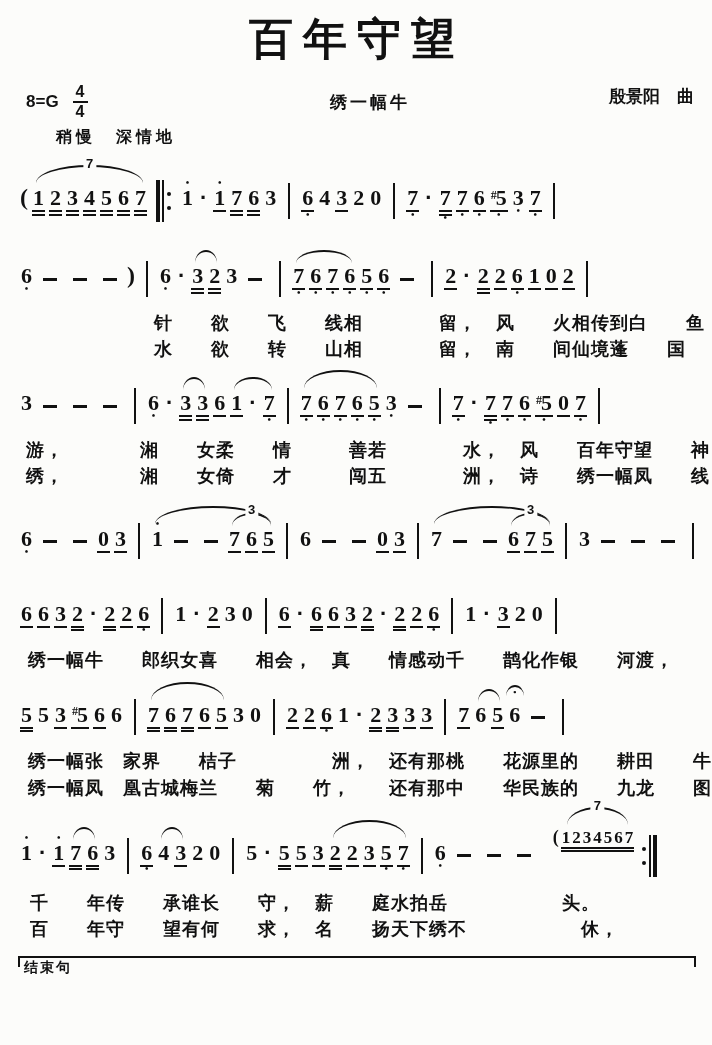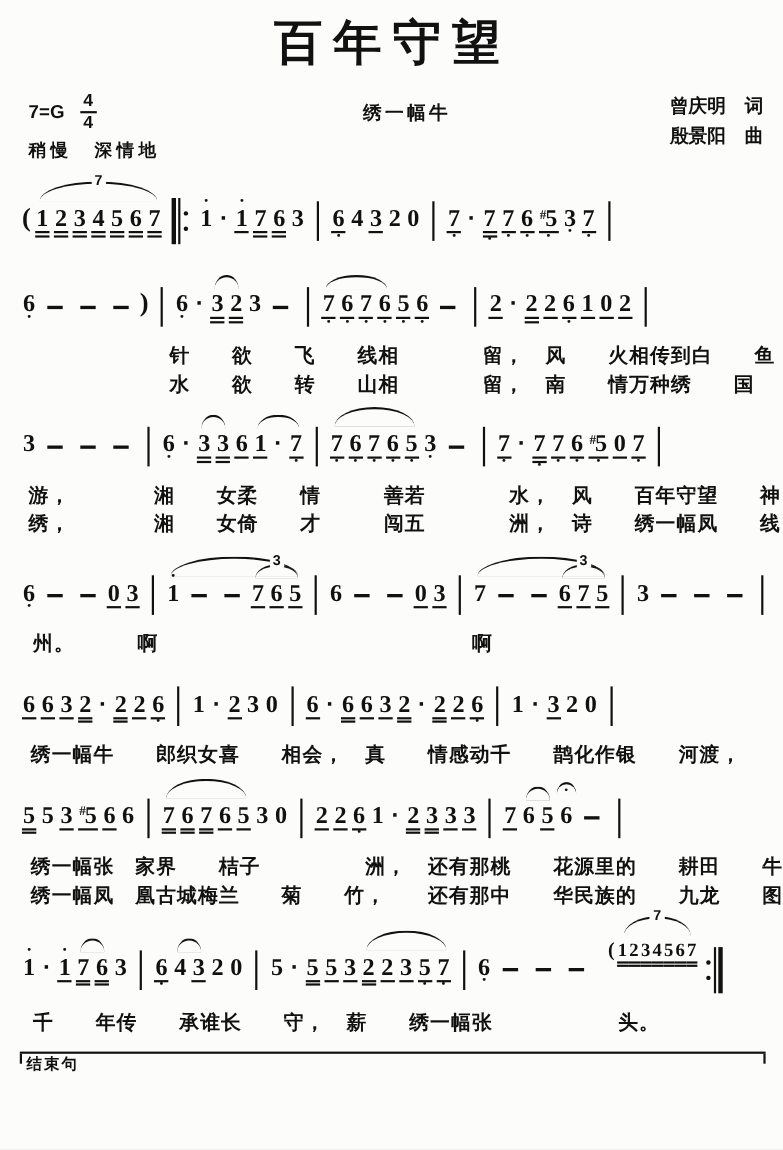--- a/index.html
+++ b/index.html
@@ -12,21 +12,21 @@
   h1.title{
     text-align:center;font-size:44px;font-weight:900;letter-spacing:10px;
     margin:4px 0 14px 0;font-family:"Liberation Sans","DejaVu Sans",sans-serif;
   }
   .hdr{display:flex;justify-content:space-between;align-items:flex-start;margin-bottom:2px;}
   .hdr-left{width:200px;font-weight:700;font-size:17px;}
   .keyrow{display:flex;align-items:center;gap:14px;margin-left:10px;}
   .meter{display:inline-flex;flex-direction:column;align-items:center;line-height:1;font-size:16px;font-weight:700;}
   .meter i{font-style:normal;padding:1px 3px;}
   .meter i.mt{border-bottom:2px solid #111;}
-  .tempo{margin-top:6px;margin-left:10px;font-size:16px;letter-spacing:4px;}
+  .tempo{margin-top:6px;font-size:16px;letter-spacing:4px;text-align:center;}
   .hdr-mid{flex:1;text-align:center;font-weight:700;font-size:17px;padding-top:8px;letter-spacing:3px;}
   .hdr-right{width:170px;text-align:right;font-weight:700;font-size:17px;line-height:1.6;padding-right:4px;}
   
   .row{white-space:nowrap;padding:26px 0 13px 2px;line-height:1;}
   .row.first{padding-top:30px;}
   .row.tall{padding-top:34px;}
   .note{position:relative;display:inline-block;margin:0 3px;font-weight:700;font-family:"Liberation Serif","DejaVu Serif",serif;}
   .dgt{font-size:22px;letter-spacing:0;}
   .sharp{font-size:12px;vertical-align:super;margin-right:-1px;font-weight:700;}
   .ul{position:absolute;left:-1px;right:-1px;height:2px;background:#111;}
@@ -67,59 +67,57 @@
 </head>
 <body>
 
 <div class="page">
 
   <h1 class="title">百年守望</h1>
 
   <div class="hdr">
     <div class="hdr-left">
       <div class="keyrow">
-        <span>7=G</span>
+        <span>8=G</span>
         <span class="meter">
             <i class="mt">4</i>
             <i>4</i>
           </span>
       </div>
       <div class="tempo">稍慢　深情地</div>
     </div>
     <div class="hdr-mid">绣一幅牛</div>
     <div class="hdr-right">
-      <div>曾庆明　词</div>
       <div>殷景阳　曲</div>
     </div>
   </div>
 
   <div class="row first"><span class="paren">(</span><span class="grp wide"><span class="arc"></span><span class="glabel">7</span><span class="gin"><span class="note"><span class="dgt">1</span><span class="ul" style="bottom: -3px;"></span><span class="ul" style="bottom: -6.5px;"></span></span><span class="note"><span class="dgt">2</span><span class="ul" style="bottom: -3px;"></span><span class="ul" style="bottom: -6.5px;"></span></span><span class="note"><span class="dgt">3</span><span class="ul" style="bottom: -3px;"></span><span class="ul" style="bottom: -6.5px;"></span></span><span class="note"><span class="dgt">4</span><span class="ul" style="bottom: -3px;"></span><span class="ul" style="bottom: -6.5px;"></span></span><span class="note"><span class="dgt">5</span><span class="ul" style="bottom: -3px;"></span><span class="ul" style="bottom: -6.5px;"></span></span><span class="note"><span class="dgt">6</span><span class="ul" style="bottom: -3px;"></span><span class="ul" style="bottom: -6.5px;"></span></span><span class="note"><span class="dgt">7</span><span class="ul" style="bottom: -3px;"></span><span class="ul" style="bottom: -6.5px;"></span></span></span></span><span class="rep">
         <span class="thick"></span>
         <span class="thin"></span>
         <span class="dots">
           <i></i>
           <i></i>
         </span>
       </span><span class="note"><span class="dgt">1</span><span class="oct a">•</span></span><span class="ddot">·</span><span class="note"><span class="dgt">1</span><span class="ul" style="bottom: -3px;"></span><span class="oct a">•</span></span><span class="note"><span class="dgt">7</span><span class="ul" style="bottom: -3px;"></span><span class="ul" style="bottom: -6.5px;"></span></span><span class="note"><span class="dgt">6</span><span class="ul" style="bottom: -3px;"></span><span class="ul" style="bottom: -6.5px;"></span></span><span class="note"><span class="dgt">3</span></span><span class="bar"></span><span class="note"><span class="dgt">6</span><span class="ul" style="bottom: -3px;"></span><span class="oct" style="bottom: -10.5px;">•</span></span><span class="note"><span class="dgt">4</span></span><span class="note"><span class="dgt">3</span><span class="ul" style="bottom: -3px;"></span></span><span class="note"><span class="dgt">2</span></span><span class="note"><span class="dgt">0</span></span><span class="bar"></span><span class="note"><span class="dgt">7</span><span class="ul" style="bottom: -3px;"></span><span class="oct" style="bottom: -10.5px;">•</span></span><span class="ddot">·</span><span class="note"><span class="dgt">7</span><span class="ul" style="bottom: -3px;"></span><span class="ul" style="bottom: -6.5px;"></span><span class="oct" style="bottom: -14px;">•</span></span><span class="note"><span class="dgt">7</span><span class="ul" style="bottom: -3px;"></span><span class="oct" style="bottom: -10.5px;">•</span></span><span class="note"><span class="dgt">6</span><span class="ul" style="bottom: -3px;"></span><span class="oct" style="bottom: -10.5px;">•</span></span><span class="note"><span class="sharp">#</span><span class="dgt">5</span><span class="ul" style="bottom: -3px;"></span><span class="oct" style="bottom: -10.5px;">•</span></span><span class="note"><span class="dgt">3</span><span class="oct" style="bottom: -7px;">•</span></span><span class="note"><span class="dgt">7</span><span class="ul" style="bottom: -3px;"></span><span class="oct" style="bottom: -10.5px;">•</span></span><span class="bar"></span></div>
 
   <div>
     <div class="row"><span class="note"><span class="dgt">6</span><span class="oct" style="bottom: -7px;">•</span></span><span class="dash"></span><span class="dash"></span><span class="dash"></span><span class="paren">)</span><span class="bar"></span><span class="note"><span class="dgt">6</span><span class="oct" style="bottom: -7px;">•</span></span><span class="ddot">·</span><span class="grp"><span class="arc"></span><span class="gin"><span class="note"><span class="dgt">3</span><span class="ul" style="bottom: -3px;"></span><span class="ul" style="bottom: -6.5px;"></span></span><span class="note"><span class="dgt">2</span><span class="ul" style="bottom: -3px;"></span><span class="ul" style="bottom: -6.5px;"></span></span></span></span><span class="note"><span class="dgt">3</span></span><span class="dash"></span><span class="bar"></span><span class="grp"><span class="arc"></span><span class="gin"><span class="note"><span class="dgt">7</span><span class="ul" style="bottom: -3px;"></span><span class="oct" style="bottom: -10.5px;">•</span></span><span class="note"><span class="dgt">6</span><span class="ul" style="bottom: -3px;"></span><span class="oct" style="bottom: -10.5px;">•</span></span><span class="note"><span class="dgt">7</span><span class="ul" style="bottom: -3px;"></span><span class="oct" style="bottom: -10.5px;">•</span></span><span class="note"><span class="dgt">6</span><span class="ul" style="bottom: -3px;"></span><span class="oct" style="bottom: -10.5px;">•</span></span></span></span><span class="note"><span class="dgt">5</span><span class="ul" style="bottom: -3px;"></span><span class="oct" style="bottom: -10.5px;">•</span></span><span class="note"><span class="dgt">6</span><span class="ul" style="bottom: -3px;"></span><span class="oct" style="bottom: -10.5px;">•</span></span><span class="dash"></span><span class="bar"></span><span class="note"><span class="dgt">2</span><span class="ul" style="bottom: -3px;"></span></span><span class="ddot">·</span><span class="note"><span class="dgt">2</span><span class="ul" style="bottom: -3px;"></span><span class="ul" style="bottom: -6.5px;"></span></span><span class="note"><span class="dgt">2</span><span class="ul" style="bottom: -3px;"></span></span><span class="note"><span class="dgt">6</span><span class="ul" style="bottom: -3px;"></span><span class="oct" style="bottom: -10.5px;">•</span></span><span class="note"><span class="dgt">1</span><span class="ul" style="bottom: -3px;"></span></span><span class="note"><span class="dgt">0</span><span class="ul" style="bottom: -3px;"></span></span><span class="note"><span class="dgt">2</span><span class="ul" style="bottom: -3px;"></span></span><span class="bar"></span></div>
     <div class="lyr" style="margin-left:138px">针　　欲　　飞　　线相　　　　留，　风　　火相传到白　　鱼</div>
-    <div class="lyr" style="margin-left:138px">水　　欲　　转　　山相　　　　留，　南　　情万种绣　　国</div>
+    <div class="lyr" style="margin-left:138px">水　　欲　　转　　山相　　　　留，　南　　间仙境蓬　　国</div>
   </div>
 
   <div>
     <div class="row"><span class="note"><span class="dgt">3</span></span><span class="dash"></span><span class="dash"></span><span class="dash"></span><span class="bar"></span><span class="note"><span class="dgt">6</span><span class="oct" style="bottom: -7px;">•</span></span><span class="ddot">·</span><span class="grp"><span class="arc"></span><span class="gin"><span class="note"><span class="dgt">3</span><span class="ul" style="bottom: -3px;"></span><span class="ul" style="bottom: -6.5px;"></span></span><span class="note"><span class="dgt">3</span><span class="ul" style="bottom: -3px;"></span><span class="ul" style="bottom: -6.5px;"></span></span></span></span><span class="note"><span class="dgt">6</span><span class="ul" style="bottom: -3px;"></span></span><span class="grp"><span class="arc"></span><span class="gin"><span class="note"><span class="dgt">1</span><span class="ul" style="bottom: -3px;"></span></span><span class="ddot">·</span><span class="note"><span class="dgt">7</span><span class="ul" style="bottom: -3px;"></span><span class="oct" style="bottom: -10.5px;">•</span></span></span></span><span class="bar"></span><span class="grp wide"><span class="arc"></span><span class="gin"><span class="note"><span class="dgt">7</span><span class="ul" style="bottom: -3px;"></span><span class="oct" style="bottom: -10.5px;">•</span></span><span class="note"><span class="dgt">6</span><span class="ul" style="bottom: -3px;"></span><span class="oct" style="bottom: -10.5px;">•</span></span><span class="note"><span class="dgt">7</span><span class="ul" style="bottom: -3px;"></span><span class="oct" style="bottom: -10.5px;">•</span></span><span class="note"><span class="dgt">6</span><span class="ul" style="bottom: -3px;"></span><span class="oct" style="bottom: -10.5px;">•</span></span><span class="note"><span class="dgt">5</span><span class="ul" style="bottom: -3px;"></span><span class="oct" style="bottom: -10.5px;">•</span></span></span></span><span class="note"><span class="dgt">3</span><span class="oct" style="bottom: -7px;">•</span></span><span class="dash"></span><span class="bar"></span><span class="note"><span class="dgt">7</span><span class="ul" style="bottom: -3px;"></span><span class="oct" style="bottom: -10.5px;">•</span></span><span class="ddot">·</span><span class="note"><span class="dgt">7</span><span class="ul" style="bottom: -3px;"></span><span class="ul" style="bottom: -6.5px;"></span><span class="oct" style="bottom: -14px;">•</span></span><span class="note"><span class="dgt">7</span><span class="ul" style="bottom: -3px;"></span><span class="oct" style="bottom: -10.5px;">•</span></span><span class="note"><span class="dgt">6</span><span class="ul" style="bottom: -3px;"></span><span class="oct" style="bottom: -10.5px;">•</span></span><span class="note"><span class="sharp">#</span><span class="dgt">5</span><span class="ul" style="bottom: -3px;"></span><span class="oct" style="bottom: -10.5px;">•</span></span><span class="note"><span class="dgt">0</span><span class="ul" style="bottom: -3px;"></span></span><span class="note"><span class="dgt">7</span><span class="ul" style="bottom: -3px;"></span><span class="oct" style="bottom: -10.5px;">•</span></span><span class="bar"></span></div>
     <div class="lyr" style="margin-left:10px">游，　　　　湘　　女柔　　情　　　善若　　　　水，　风　　百年守望　　神</div>
     <div class="lyr" style="margin-left:10px">绣，　　　　湘　　女倚　　才　　　闯五　　　　洲，　诗　　绣一幅凤　　线</div>
   </div>
 
   <div>
     <div class="row tall"><span class="note"><span class="dgt">6</span><span class="oct" style="bottom: -7px;">•</span></span><span class="dash"></span><span class="dash"></span><span class="note"><span class="dgt">0</span><span class="ul" style="bottom: -3px;"></span></span><span class="note"><span class="dgt">3</span><span class="ul" style="bottom: -3px;"></span></span><span class="bar"></span><span class="grp wide"><span class="arc"></span><span class="gin"><span class="note"><span class="dgt">1</span><span class="oct a">•</span></span><span class="dash"></span><span class="dash"></span><span class="grp"><span class="arc"></span><span class="glabel">3</span><span class="gin"><span class="note"><span class="dgt">7</span><span class="ul" style="bottom: -3px;"></span></span><span class="note"><span class="dgt">6</span><span class="ul" style="bottom: -3px;"></span></span><span class="note"><span class="dgt">5</span><span class="ul" style="bottom: -3px;"></span></span></span></span></span></span><span class="bar"></span><span class="note"><span class="dgt">6</span></span><span class="dash"></span><span class="dash"></span><span class="note"><span class="dgt">0</span><span class="ul" style="bottom: -3px;"></span></span><span class="note"><span class="dgt">3</span><span class="ul" style="bottom: -3px;"></span></span><span class="bar"></span><span class="grp wide"><span class="arc"></span><span class="gin"><span class="note"><span class="dgt">7</span></span><span class="dash"></span><span class="dash"></span><span class="grp"><span class="arc"></span><span class="glabel">3</span><span class="gin"><span class="note"><span class="dgt">6</span><span class="ul" style="bottom: -3px;"></span></span><span class="note"><span class="dgt">7</span><span class="ul" style="bottom: -3px;"></span></span><span class="note"><span class="dgt">5</span><span class="ul" style="bottom: -3px;"></span></span></span></span></span></span><span class="bar"></span><span class="note"><span class="dgt">3</span></span><span class="dash"></span><span class="dash"></span><span class="dash"></span><span class="bar"></span></div>
-    <div class="lyr" style="margin-left:14px">州。　　　啊　　　　　　　　　　　　　　　啊</div>
   </div>
 
   <div>
     <div class="row"><span class="note"><span class="dgt">6</span><span class="ul" style="bottom: -3px;"></span></span><span class="note"><span class="dgt">6</span><span class="ul" style="bottom: -3px;"></span></span><span class="note"><span class="dgt">3</span><span class="ul" style="bottom: -3px;"></span></span><span class="note"><span class="dgt">2</span><span class="ul" style="bottom: -3px;"></span><span class="ul" style="bottom: -6.5px;"></span></span><span class="ddot">·</span><span class="note"><span class="dgt">2</span><span class="ul" style="bottom: -3px;"></span><span class="ul" style="bottom: -6.5px;"></span></span><span class="note"><span class="dgt">2</span><span class="ul" style="bottom: -3px;"></span></span><span class="note"><span class="dgt">6</span><span class="ul" style="bottom: -3px;"></span><span class="oct" style="bottom: -10.5px;">•</span></span><span class="bar"></span><span class="note"><span class="dgt">1</span></span><span class="ddot">·</span><span class="note"><span class="dgt">2</span><span class="ul" style="bottom: -3px;"></span></span><span class="note"><span class="dgt">3</span></span><span class="note"><span class="dgt">0</span></span><span class="bar"></span><span class="note"><span class="dgt">6</span><span class="ul" style="bottom: -3px;"></span></span><span class="ddot">·</span><span class="note"><span class="dgt">6</span><span class="ul" style="bottom: -3px;"></span><span class="ul" style="bottom: -6.5px;"></span></span><span class="note"><span class="dgt">6</span><span class="ul" style="bottom: -3px;"></span></span><span class="note"><span class="dgt">3</span><span class="ul" style="bottom: -3px;"></span></span><span class="note"><span class="dgt">2</span><span class="ul" style="bottom: -3px;"></span><span class="ul" style="bottom: -6.5px;"></span></span><span class="ddot">·</span><span class="note"><span class="dgt">2</span><span class="ul" style="bottom: -3px;"></span><span class="ul" style="bottom: -6.5px;"></span></span><span class="note"><span class="dgt">2</span><span class="ul" style="bottom: -3px;"></span></span><span class="note"><span class="dgt">6</span><span class="ul" style="bottom: -3px;"></span><span class="oct" style="bottom: -10.5px;">•</span></span><span class="bar"></span><span class="note"><span class="dgt">1</span></span><span class="ddot">·</span><span class="note"><span class="dgt">3</span><span class="ul" style="bottom: -3px;"></span></span><span class="note"><span class="dgt">2</span></span><span class="note"><span class="dgt">0</span></span><span class="bar"></span></div>
     <div class="lyr" style="margin-left:12px">绣一幅牛　　郎织女喜　　相会，　真　　情感动千　　鹊化作银　　河渡，</div>
   </div>
 
   <div>
     <div class="row"><span class="note"><span class="dgt">5</span><span class="ul" style="bottom: -3px;"></span><span class="ul" style="bottom: -6.5px;"></span></span><span class="note"><span class="dgt">5</span></span><span class="note"><span class="dgt">3</span><span class="ul" style="bottom: -3px;"></span></span><span class="note"><span class="sharp">#</span><span class="dgt">5</span><span class="ul" style="bottom: -3px;"></span></span><span class="note"><span class="dgt">6</span><span class="ul" style="bottom: -3px;"></span></span><span class="note"><span class="dgt">6</span></span><span class="bar"></span><span class="grp wide"><span class="arc"></span><span class="gin"><span class="note"><span class="dgt">7</span><span class="ul" style="bottom: -3px;"></span><span class="ul" style="bottom: -6.5px;"></span></span><span class="note"><span class="dgt">6</span><span class="ul" style="bottom: -3px;"></span><span class="ul" style="bottom: -6.5px;"></span></span><span class="note"><span class="dgt">7</span><span class="ul" style="bottom: -3px;"></span><span class="ul" style="bottom: -6.5px;"></span></span><span class="note"><span class="dgt">6</span><span class="ul" style="bottom: -3px;"></span></span><span class="note"><span class="dgt">5</span><span class="ul" style="bottom: -3px;"></span></span></span></span><span class="note"><span class="dgt">3</span></span><span class="note"><span class="dgt">0</span></span><span class="bar"></span><span class="note"><span class="dgt">2</span><span class="ul" style="bottom: -3px;"></span></span><span class="note"><span class="dgt">2</span><span class="ul" style="bottom: -3px;"></span></span><span class="note"><span class="dgt">6</span><span class="ul" style="bottom: -3px;"></span><span class="oct" style="bottom: -10.5px;">•</span></span><span class="note"><span class="dgt">1</span></span><span class="ddot">·</span><span class="note"><span class="dgt">2</span><span class="ul" style="bottom: -3px;"></span><span class="ul" style="bottom: -6.5px;"></span></span><span class="note"><span class="dgt">3</span><span class="ul" style="bottom: -3px;"></span><span class="ul" style="bottom: -6.5px;"></span></span><span class="note"><span class="dgt">3</span><span class="ul" style="bottom: -3px;"></span></span><span class="note"><span class="dgt">3</span><span class="ul" style="bottom: -3px;"></span></span><span class="bar"></span><span class="note"><span class="dgt">7</span><span class="ul" style="bottom: -3px;"></span></span><span class="grp"><span class="arc"></span><span class="gin"><span class="note"><span class="dgt">6</span></span><span class="note"><span class="dgt">5</span><span class="ul" style="bottom: -3px;"></span></span></span></span><span class="note"><span class="dgt">6</span><span class="ferm">
             <span class="fa"></span>
@@ -131,21 +129,22 @@
 
   <div>
     <div class="row tall"><span class="note"><span class="dgt">1</span><span class="oct a">•</span></span><span class="ddot">·</span><span class="note"><span class="dgt">1</span><span class="ul" style="bottom: -3px;"></span><span class="oct a">•</span></span><span class="grp"><span class="arc"></span><span class="gin"><span class="note"><span class="dgt">7</span><span class="ul" style="bottom: -3px;"></span><span class="ul" style="bottom: -6.5px;"></span></span><span class="note"><span class="dgt">6</span><span class="ul" style="bottom: -3px;"></span><span class="ul" style="bottom: -6.5px;"></span></span></span></span><span class="note"><span class="dgt">3</span></span><span class="bar"></span><span class="note"><span class="dgt">6</span><span class="ul" style="bottom: -3px;"></span><span class="oct" style="bottom: -10.5px;">•</span></span><span class="grp"><span class="arc"></span><span class="gin"><span class="note"><span class="dgt">4</span></span><span class="note"><span class="dgt">3</span><span class="ul" style="bottom: -3px;"></span></span></span></span><span class="note"><span class="dgt">2</span></span><span class="note"><span class="dgt">0</span></span><span class="bar"></span><span class="note"><span class="dgt">5</span></span><span class="ddot">·</span><span class="note"><span class="dgt">5</span><span class="ul" style="bottom: -3px;"></span><span class="ul" style="bottom: -6.5px;"></span></span><span class="note"><span class="dgt">5</span><span class="ul" style="bottom: -3px;"></span></span><span class="note"><span class="dgt">3</span><span class="ul" style="bottom: -3px;"></span></span><span class="grp wide"><span class="arc"></span><span class="gin"><span class="note"><span class="dgt">2</span><span class="ul" style="bottom: -3px;"></span><span class="ul" style="bottom: -6.5px;"></span></span><span class="note"><span class="dgt">2</span><span class="ul" style="bottom: -3px;"></span></span><span class="note"><span class="dgt">3</span><span class="ul" style="bottom: -3px;"></span></span><span class="note"><span class="dgt">5</span><span class="ul" style="bottom: -3px;"></span><span class="oct" style="bottom: -10.5px;">•</span></span><span class="note"><span class="dgt">7</span><span class="ul" style="bottom: -3px;"></span><span class="oct" style="bottom: -10.5px;">•</span></span></span></span><span class="bar"></span><span class="note"><span class="dgt">6</span><span class="oct" style="bottom: -7px;">•</span></span><span class="dash"></span><span class="dash"></span><span class="dash"></span><span class="fig"><span class="paren">(</span><span class="grp wide"><span class="arc"></span><span class="glabel">7</span><span class="gin"><span class="note"><span class="dgt">1</span><span class="ul" style="bottom: -3px;"></span><span class="ul" style="bottom: -6.5px;"></span></span><span class="note"><span class="dgt">2</span><span class="ul" style="bottom: -3px;"></span><span class="ul" style="bottom: -6.5px;"></span></span><span class="note"><span class="dgt">3</span><span class="ul" style="bottom: -3px;"></span><span class="ul" style="bottom: -6.5px;"></span></span><span class="note"><span class="dgt">4</span><span class="ul" style="bottom: -3px;"></span><span class="ul" style="bottom: -6.5px;"></span></span><span class="note"><span class="dgt">5</span><span class="ul" style="bottom: -3px;"></span><span class="ul" style="bottom: -6.5px;"></span></span><span class="note"><span class="dgt">6</span><span class="ul" style="bottom: -3px;"></span><span class="ul" style="bottom: -6.5px;"></span></span><span class="note"><span class="dgt">7</span><span class="ul" style="bottom: -3px;"></span><span class="ul" style="bottom: -6.5px;"></span></span></span></span></span><span class="rep">
           <span class="dots">
             <i></i>
             <i></i>
           </span>
           <span class="thin"></span>
           <span class="thick"></span>
         </span></div>
-    <div class="lyr" style="margin-left:14px">千　　年传　　承谁长　　守，　薪　　绣一幅张　　　　　　头。</div>
+    <div class="lyr" style="margin-left:14px">千　　年传　　承谁长　　守，　薪　　庭水拍岳　　　　　　头。</div>
+    <div class="lyr" style="margin-left:14px">百　　年守　　望有何　　求，　名　　扬天下绣不　　　　　　休，</div>
   </div>
 
   <div class="ending">
     <div class="bracket">
       <span class="blabel">结束句</span>
     </div>
 
   </div>
 
 </div>

